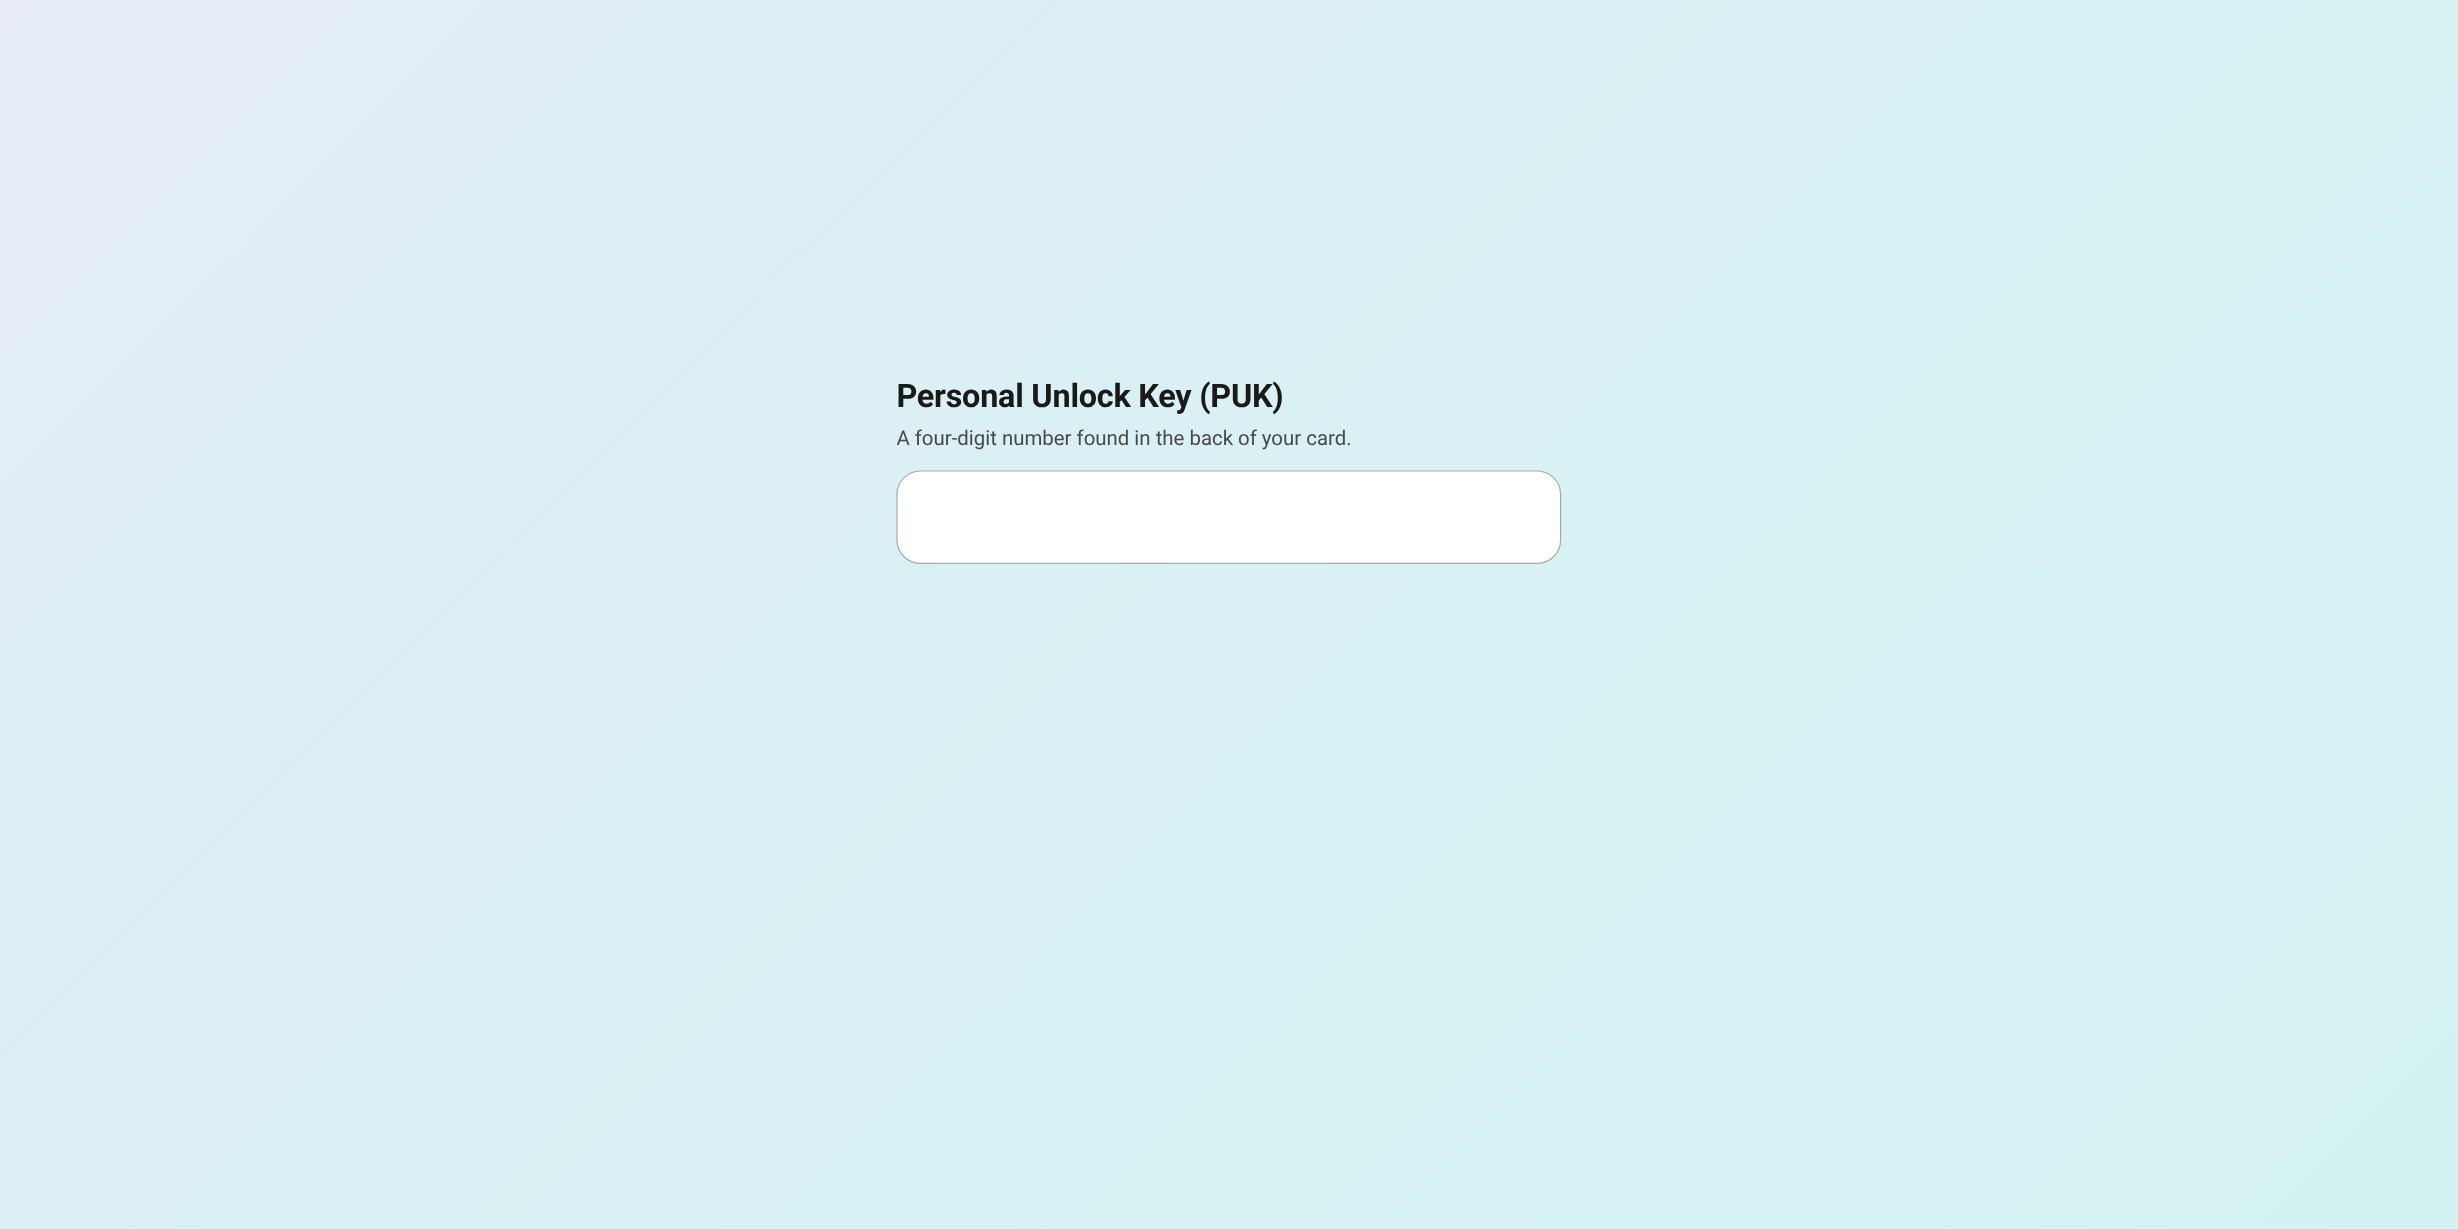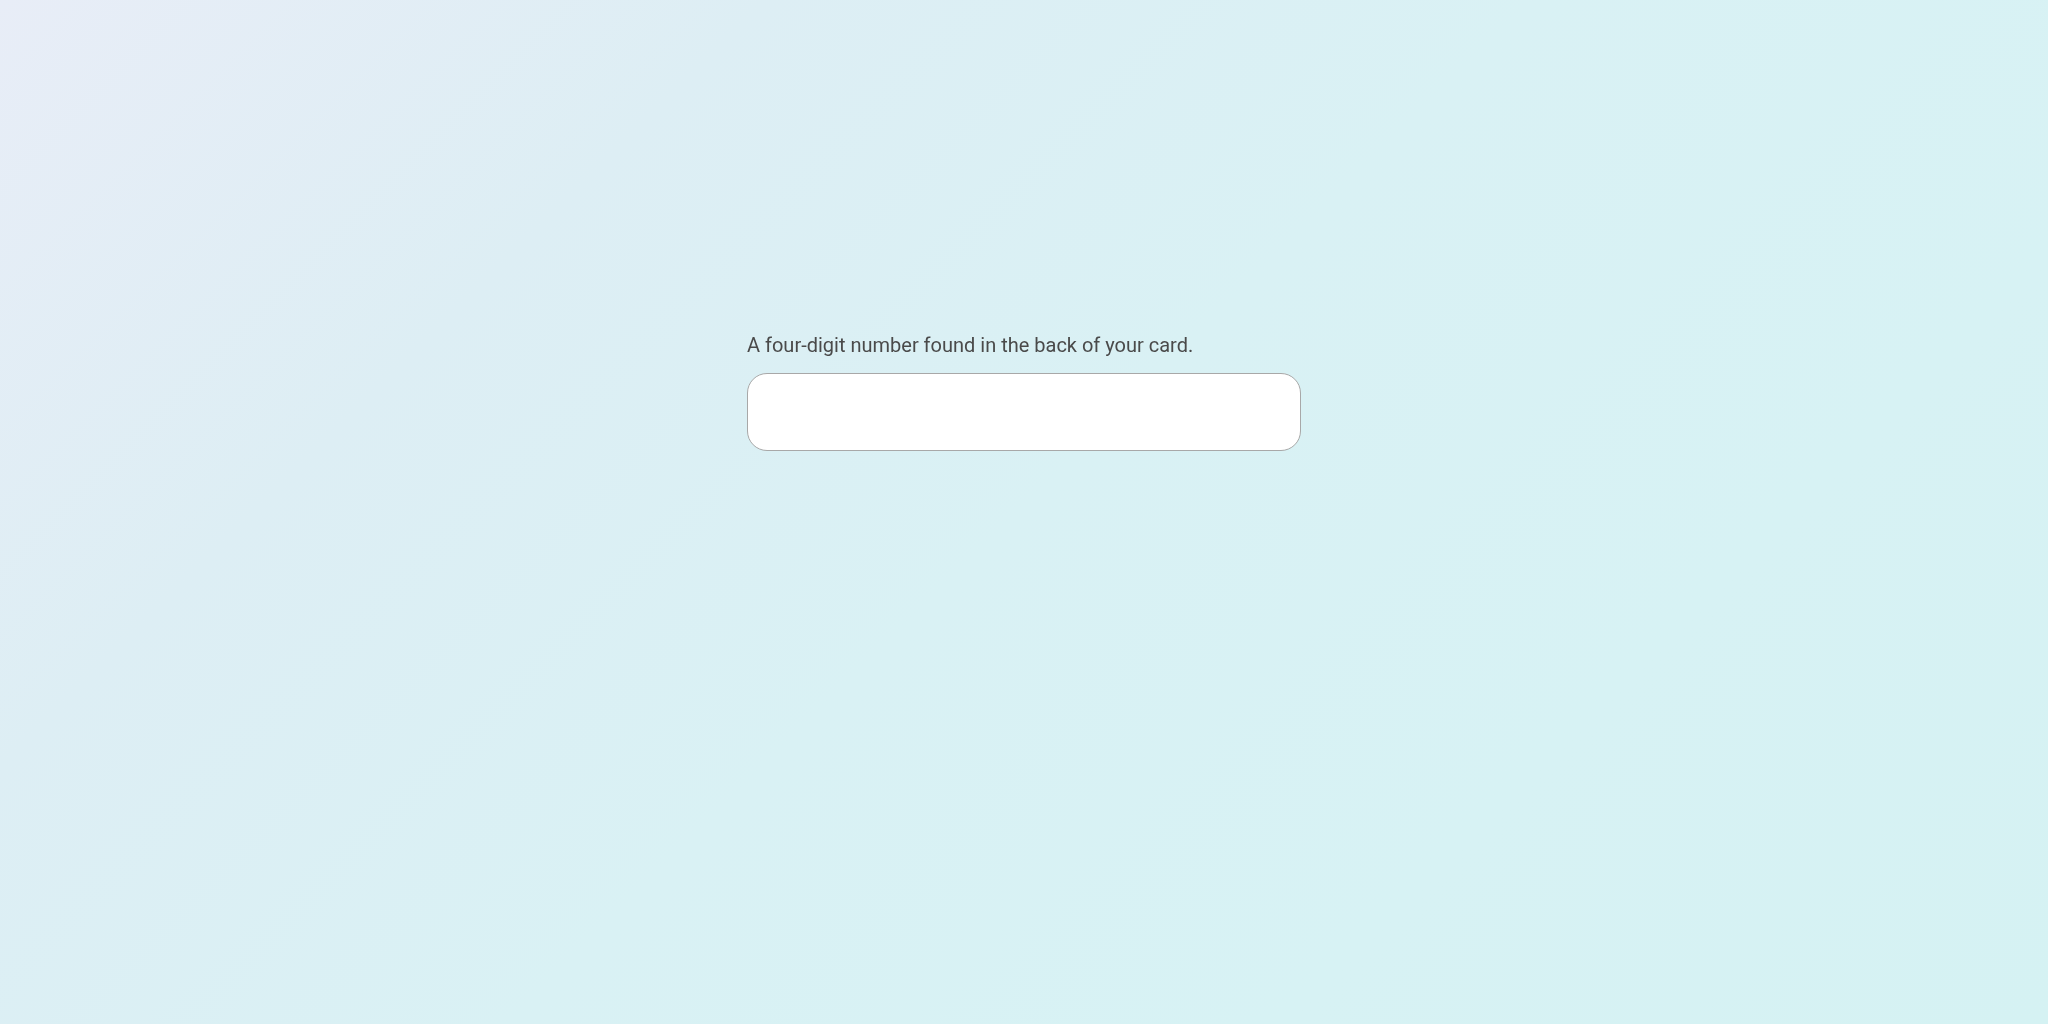--- a/index.html
+++ b/index.html
@@ -28,21 +28,21 @@
 
     .title {
       font-size: 27px;
       font-weight: 700;
       color: #1a1a1a;
       margin-bottom: 10px;
       letter-spacing: -0.2px;
     }
 
     .description {
-      font-size: 20px;
+      font-size: 17px;
       font-weight: 400;
       color: #4a4a4a;
       margin-bottom: 16px;
     }
 
     .puk-input {
       width: 100%;
       height: 78px;
       background: #ffffff;
       border: 1px solid #a8a8a8;
@@ -50,15 +50,16 @@
       font-size: 24px;
       padding: 0 24px;
       outline: none;
       color: #1a1a1a;
     }
   </style>
 </head>
 <body>
 
 <div class="form-container">
+  <h1 class="title">Personal Unlock Key (PUK)</h1>
   <p class="description">A four-digit number found in the back of your card.</p>
   <input type="text" class="puk-input" value="" placeholder="" style="">
 </div>
 
 </body></html>

